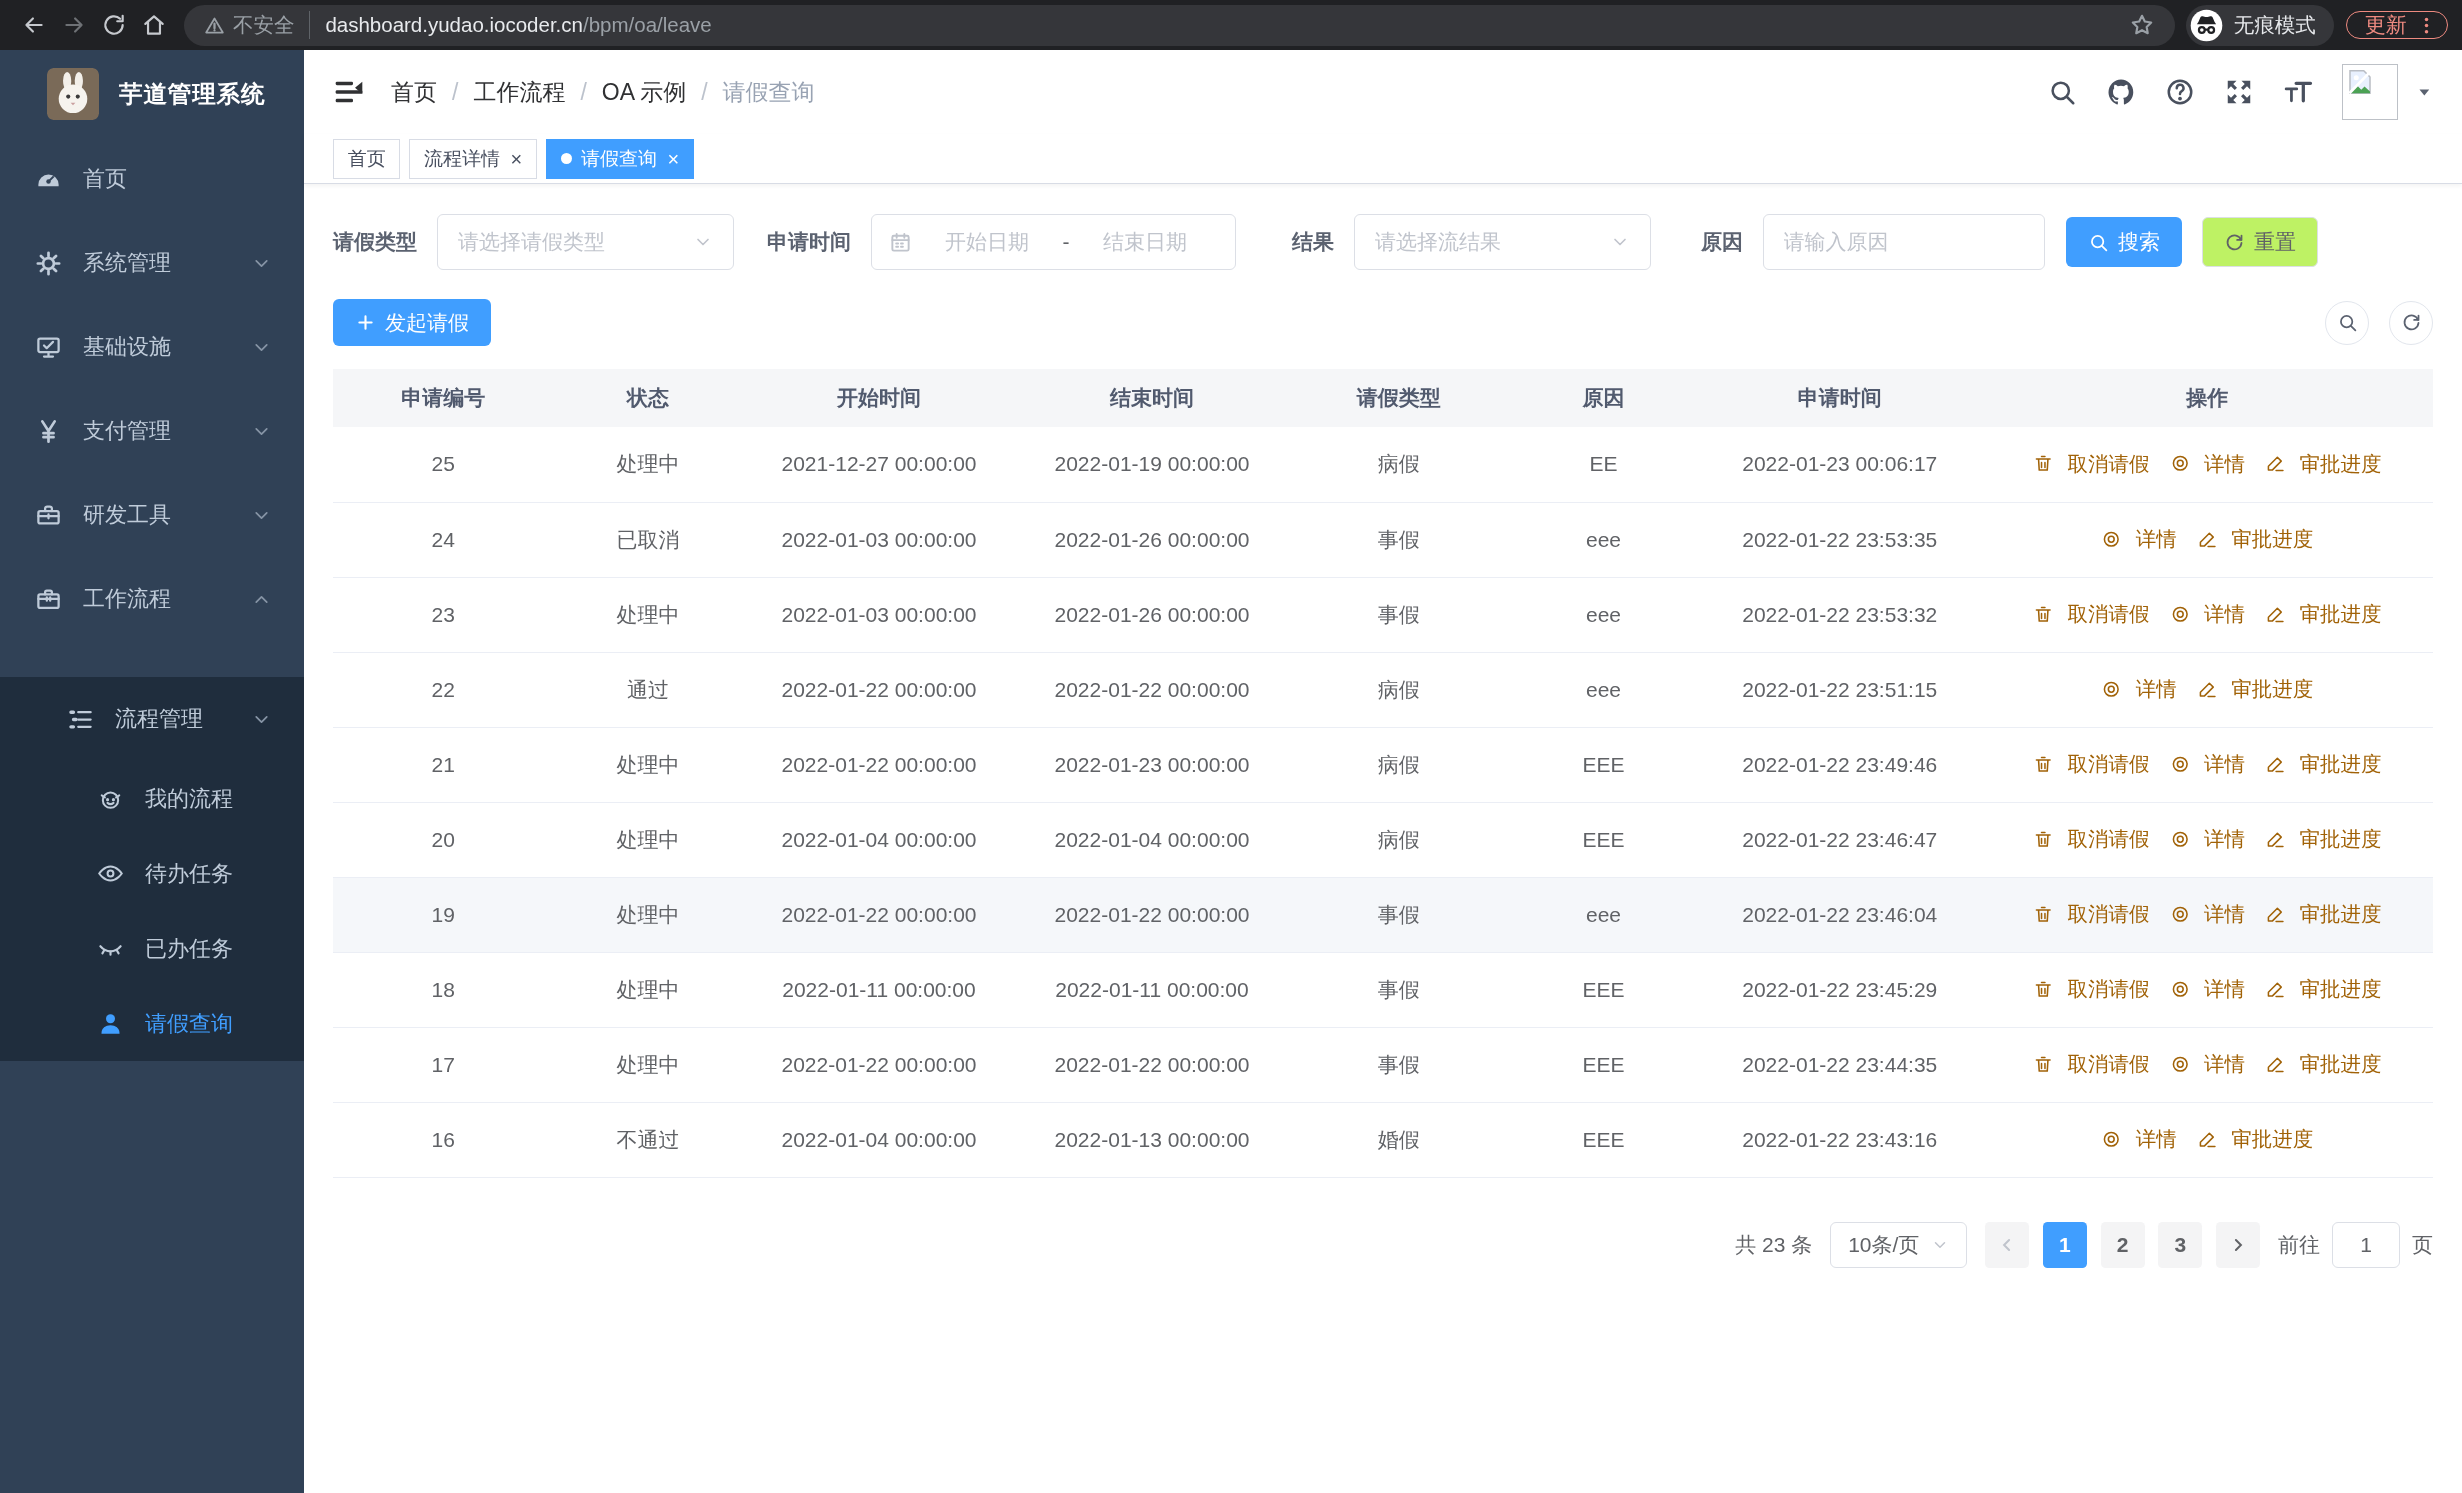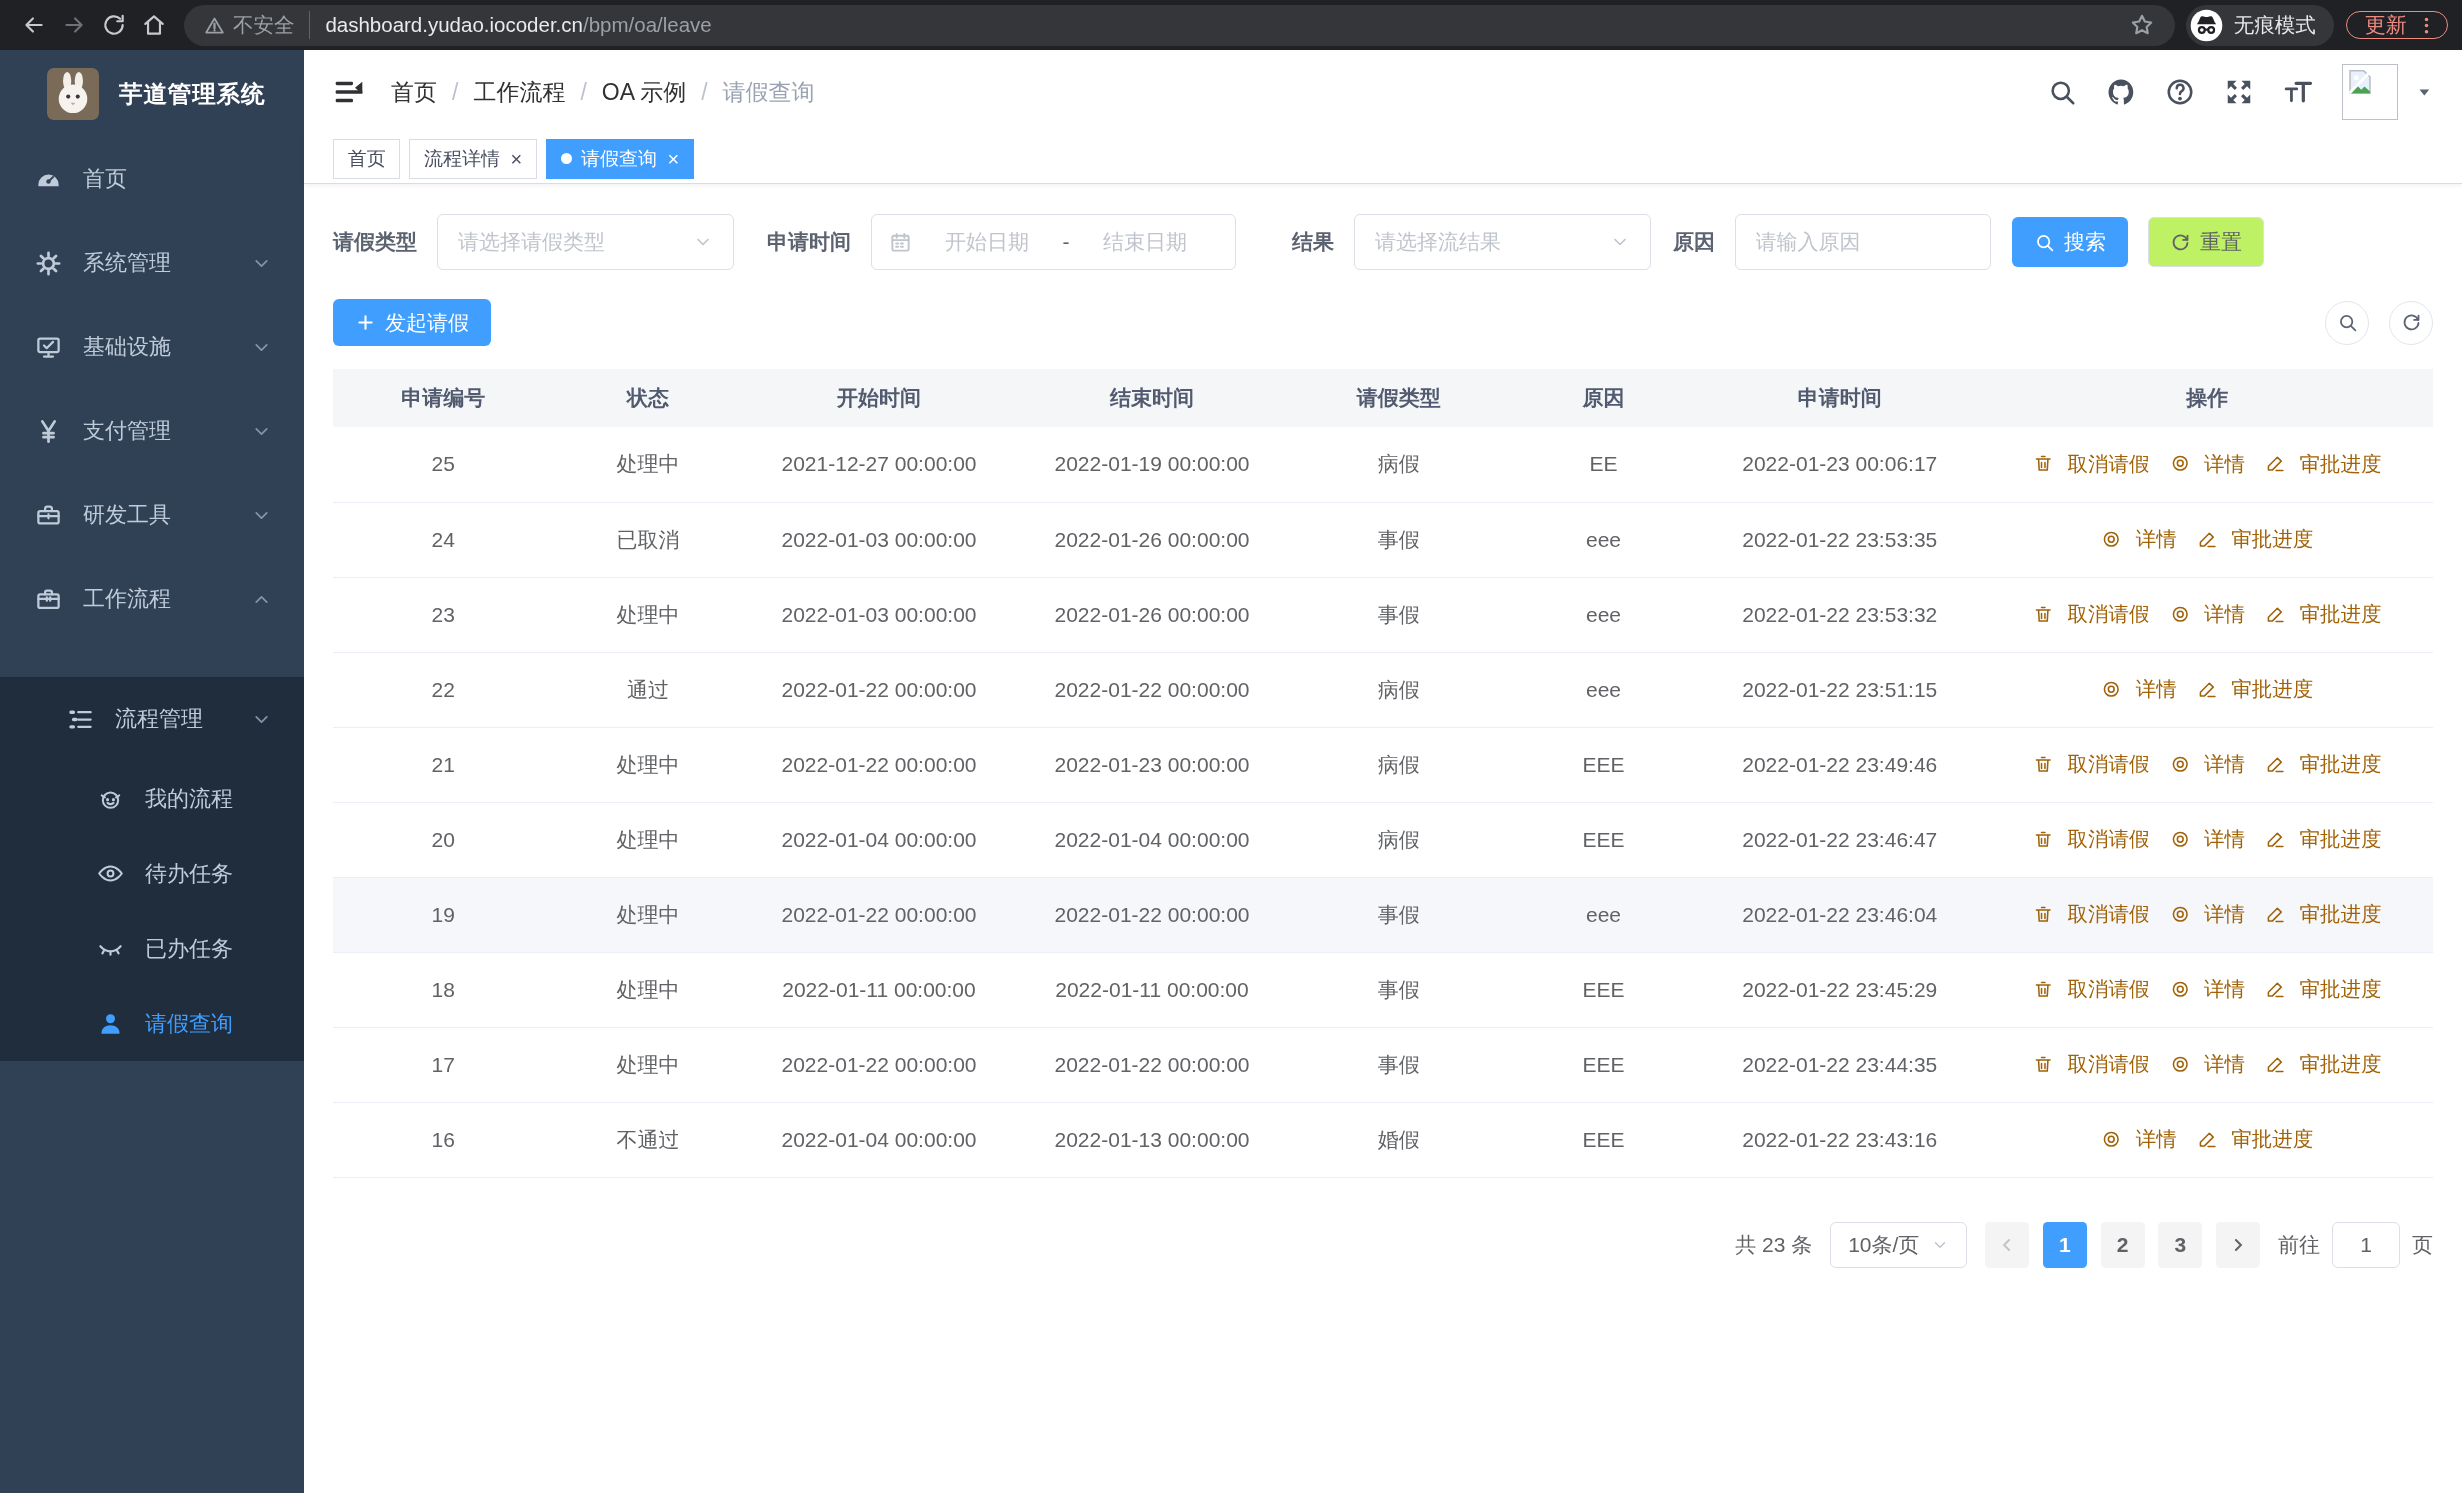--- a/index.html
+++ b/index.html
@@ -67,21 +67,21 @@
   .filters{display:flex;align-items:center;}
   .fitem{display:flex;align-items:center;}
   .flabel{font-size:21px;color:#5b6270;font-weight:700;margin-right:20px;white-space:nowrap;}
   .fbox{height:56px;border:1.5px solid #dcdfe6;border-radius:6px;background:#fff;display:flex;align-items:center;font-size:21px;}
   .placeholder{color:#c0c4cc;}
   .selectbox{width:297px;padding:0 20px;justify-content:space-between;cursor:pointer;}
   .selectbox .icn{width:20px;height:20px;color:#c0c4cc;}
   .datebox{width:365px;padding:0 16.7px;gap:2px;cursor:text;}
   .datebox .icn{width:23px;height:23px;color:#c0c4cc;}
   .datebox .dsep{color:#606266;}
-  .inputbox{width:256px;padding:0 4.6px;}
+  .inputbox{width:282px;padding:0 4.6px;}
   .inputbox input{border:none;outline:none;width:100%;font-size:21px;color:#606266;padding:0 15px;background:transparent;}
   .inputbox input::placeholder{color:#c0c4cc;}
   .btn{height:50px;border-radius:6px;display:inline-flex;align-items:center;justify-content:space-between;gap:9px;
     font-size:21px;padding:0 21px;cursor:pointer;border:1.5px solid transparent;white-space:nowrap;}
   .btn .icn{width:21px;height:21px;}
   .btn-primary{background:#409eff;color:#fff;}
   .btn-plain{background:#bef264;border-color:#dcdfe6;color:#606266;}
 
   .toolbar{margin-top:29px;display:flex;align-items:center;}
   .tool-circles{margin-left:auto;display:flex;gap:20px;}
@@ -443,21 +443,21 @@
                   <svg viewBox="0 0 24 24" fill="none" stroke="currentColor" stroke-width="2" stroke-linecap="round" stroke-linejoin="round">
                     <rect x="3.5" y="5" width="17" height="15.5" rx="1.5"></rect>
                     <path d="M3.5 9.5h17M8 3v4M16 3v4M7.5 13h2M12.5 13h2M7.5 16.5h2M12.5 16.5h2"></path>
                   </svg>
                 </span>
               <span class="placeholder" style="flex:1;text-align:center;">开始日期</span>
               <span class="dsep">-</span>
               <span class="placeholder" style="flex:1;text-align:center;">结束日期</span>
             </div>
           </div>
-          <div class="fitem" style="margin-right:22px;">
+          <div class="fitem" style="margin-right:50px;">
             <span class="flabel">结果</span>
             <div class="fbox selectbox">
               <span class="placeholder">请选择流结果</span>
               <span class="icn">
                   <svg viewBox="0 0 24 24" fill="none" stroke="currentColor" stroke-width="2" stroke-linecap="round" stroke-linejoin="round">
                     <path d="M6 9l6 6 6-6"></path>
                   </svg>
                 </span>
             </div>
           </div>

